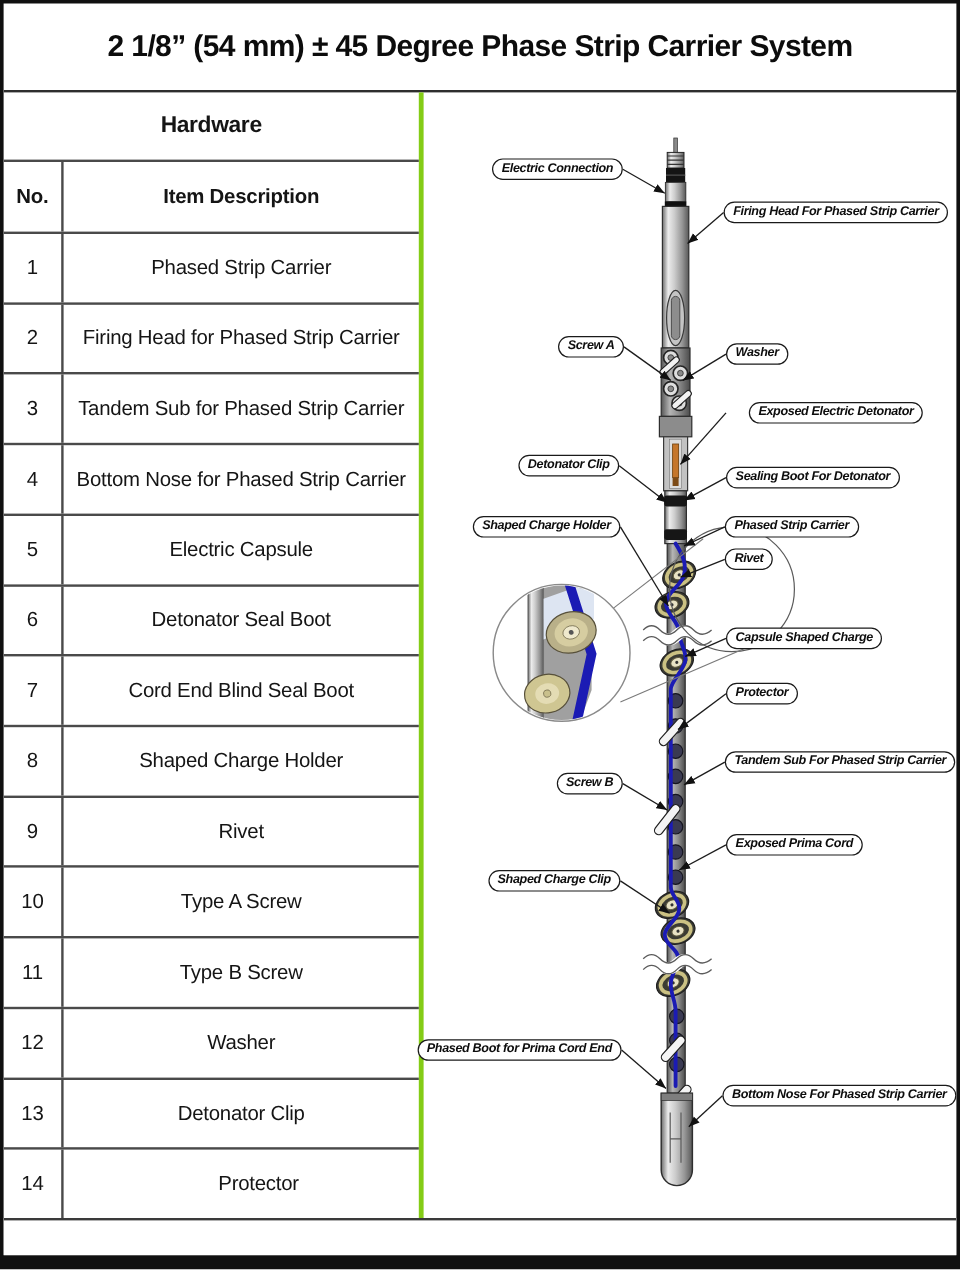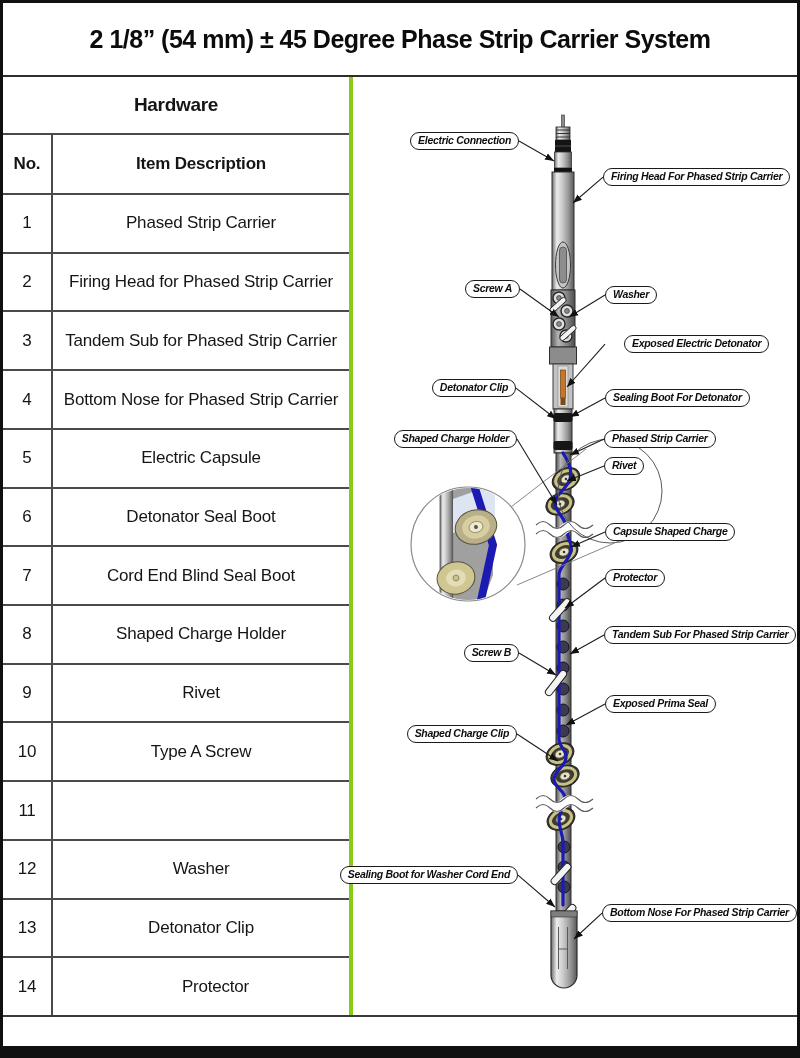--- a/index.html
+++ b/index.html
@@ -105,20 +105,21 @@
           <div class="trow">
             <div class="tcell no-cell">9</div>
             <div class="tcell desc-cell">Rivet</div>
           </div>
           <div class="trow">
             <div class="tcell no-cell">10</div>
             <div class="tcell desc-cell">Type A Screw</div>
           </div>
           <div class="trow">
             <div class="tcell no-cell">11</div>
+            <div class="tcell desc-cell">Type B Screw</div>
           </div>
           <div class="trow">
             <div class="tcell no-cell">12</div>
             <div class="tcell desc-cell">Washer</div>
           </div>
           <div class="trow">
             <div class="tcell no-cell">13</div>
             <div class="tcell desc-cell">Detonator Clip</div>
           </div>
           <div class="trow">
@@ -344,30 +345,30 @@
             <line x1="249" y1="836.0625" x2="221" y2="862" class="leader" marker-end="url(#arrowhead)"></line>
           </g>
       </svg>
       <div id="callout-layer">
           <div class="callout" style="right: 276px; top: 55px;">Electric Connection</div>
           <div class="callout" style="right: 275px; top: 203px; margin-left: 24px;">Screw A</div>
           <div class="callout" style="right: 279px; top: 302px;">Detonator Clip</div>
           <div class="callout" style="right: 278px; top: 353px;">Shaped Charge Holder</div>
           <div class="callout" style="right: 276px; top: 567px;">Screw B</div>
           <div class="callout" style="right: 278px; top: 648px;">Shaped Charge Clip</div>
-          <div class="callout" style="right: 277px; top: 789px;">Sealing Boot for Washer Cord End</div>
+          <div class="callout" style="right: 277px; top: 789px;">Phased Boot for Prima Cord End</div>
           <div class="callout" style="left: 250px; top: 91px;">Firing Head For Phased Strip Carrier</div>
           <div class="callout" style="left: 252px; top: 209px;">Washer</div>
           <div class="callout" style="left: 252px; top: 258px; margin-left: 19px;">Exposed Electric Detonator</div>
           <div class="callout" style="left: 252px; top: 312px;">Sealing Boot For Detonator</div>
           <div class="callout" style="left: 251px; top: 353px;">Phased Strip Carrier</div>
           <div class="callout" style="left: 251px; top: 380px;">Rivet</div>
           <div class="callout" style="left: 252px; top: 446px;">Capsule Shaped Charge</div>
           <div class="callout" style="left: 252px; top: 492px;">Protector</div>
           <div class="callout" style="left: 251px; top: 549px;">Tandem Sub For Phased Strip Carrier</div>
-          <div class="callout" style="left: 252px; top: 618px;">Exposed Prima Seal</div>
+          <div class="callout" style="left: 252px; top: 618px;">Exposed Prima Cord</div>
           <div class="callout" style="left: 249px; top: 827px;">Bottom Nose For Phased Strip Carrier</div>
         </div>
     </div>
   </div>
 
   <div class="footer-strip"></div>
 </div>
 
 </body></html>

